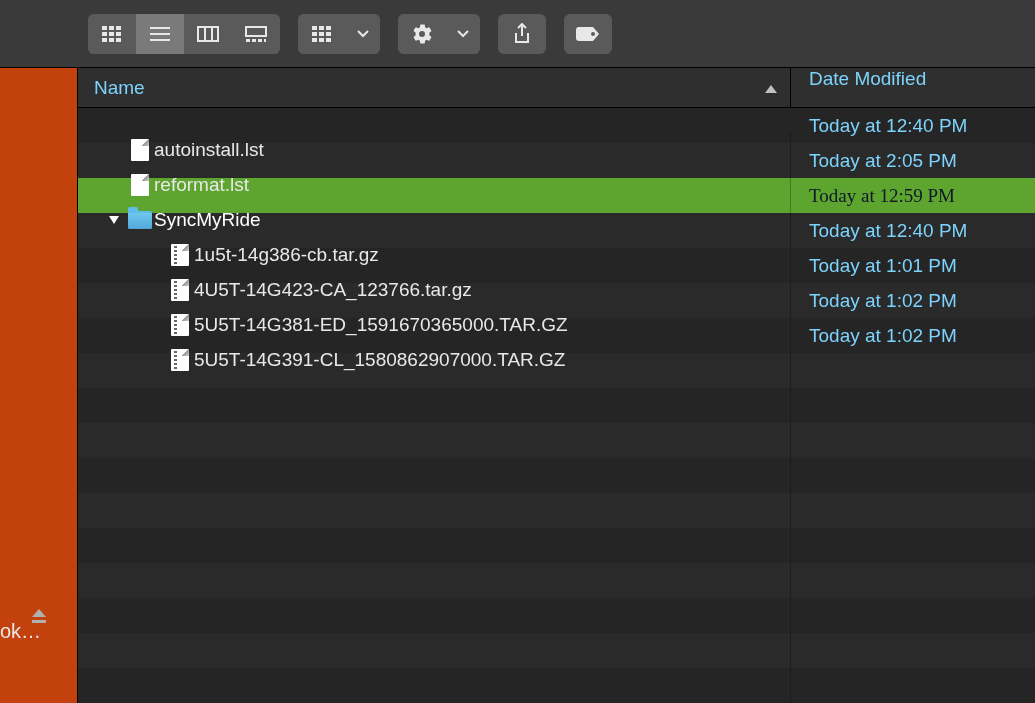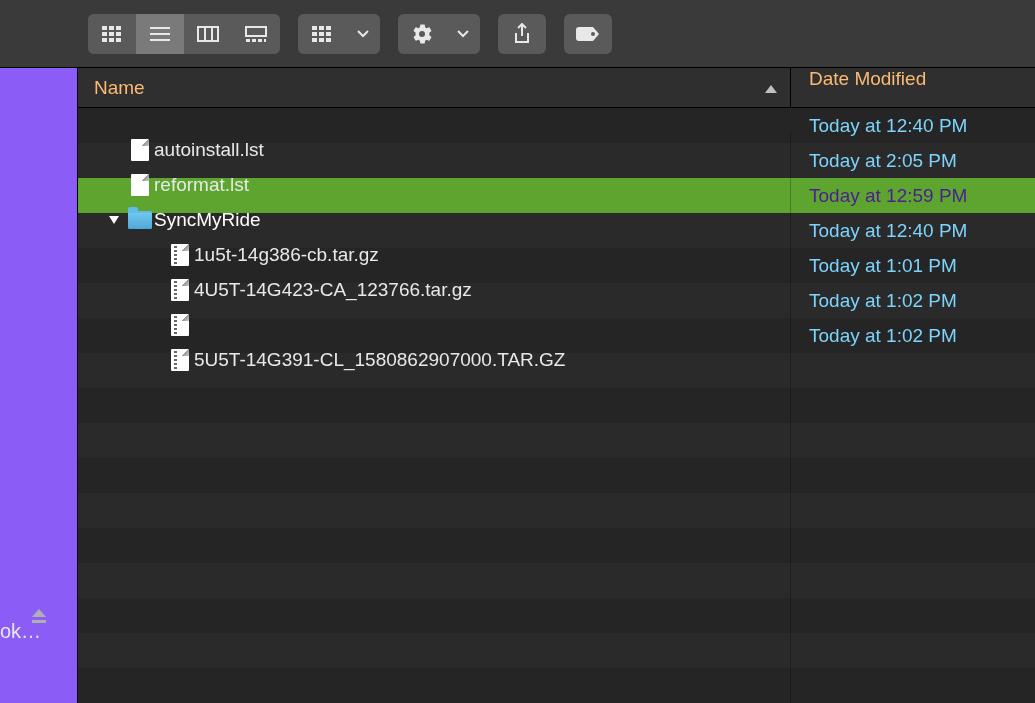--- a/index.html
+++ b/index.html
@@ -43,21 +43,21 @@
   }
   .tb-btn.narrow { width: 34px; }
   .tb-btn svg { display: block; }
   .content-area {
     flex: 1;
     display: flex;
     min-height: 0;
   }
   .sidebar {
     width: 78px;
-    background: #8b5cf6;
+    background: #c2410c;
     border-right: 1px solid #000;
     position: relative;
     display: flex;
     flex-direction: column;
     justify-content: flex-end;
     padding-bottom: 60px;
   }
   .sidebar-text {
     color: #e8e8e8;
     font-size: 20px;
@@ -79,21 +79,21 @@
     flex-direction: column;
     background: #2a2a2a;
   }
   .headers {
     display: flex;
     height: 40px;
     background: #2f2f2f;
     border-bottom: 1px solid #000;
     align-items: center;
     font-size: 19px;
-    color: #fdba74;
+    color: #7dd3fc;
     font-weight: 500;
   }
   .col-name {
     flex: 1;
     padding-left: 16px;
     display: flex;
     align-items: center;
     justify-content: space-between;
     padding-right: 12px;
     border-right: 1px solid #000;
@@ -135,21 +135,21 @@
     margin-top: 48px;
   }
   .row-date {
     width: 244px;
     padding-left: 18px;
     color: #7dd3fc;
     height: 100%;
     display: flex;
     align-items: center;
   }
-  .row.selected .row-date { color: #4c1d95; }
+  .row.selected .row-date { color: #0f172a; font-family: Liberation Serif, serif; }
   .indent { display: inline-block; }
   .disclosure {
     width: 24px;
     display: flex;
     justify-content: center;
     align-items: center;
     color: #fff;
   }
   .icon-cell {
     width: 28px;
@@ -370,20 +370,21 @@
             <span class="filename">4U5T-14G423-CA_123766.tar.gz</span>
           </div>
           <div class="row-date">Today at 1:01 PM</div>
         </div>
         <div class="row">
           <div class="row-name">
             <span class="indent" style="width: 88px;"></span>
             <span class="icon-cell">
               <div class="file-icon archive"></div>
             </span>
+            <span class="filename">5U5T-14G381-ED_1591670365000.TAR.GZ</span>
           </div>
           <div class="row-date">Today at 1:02 PM</div>
         </div>
         <div class="row">
           <div class="row-name">
             <span class="indent" style="width: 88px;"></span>
             <span class="icon-cell">
               <div class="file-icon archive"></div>
             </span>
             <span class="filename">5U5T-14G391-CL_1580862907000.TAR.GZ</span>

